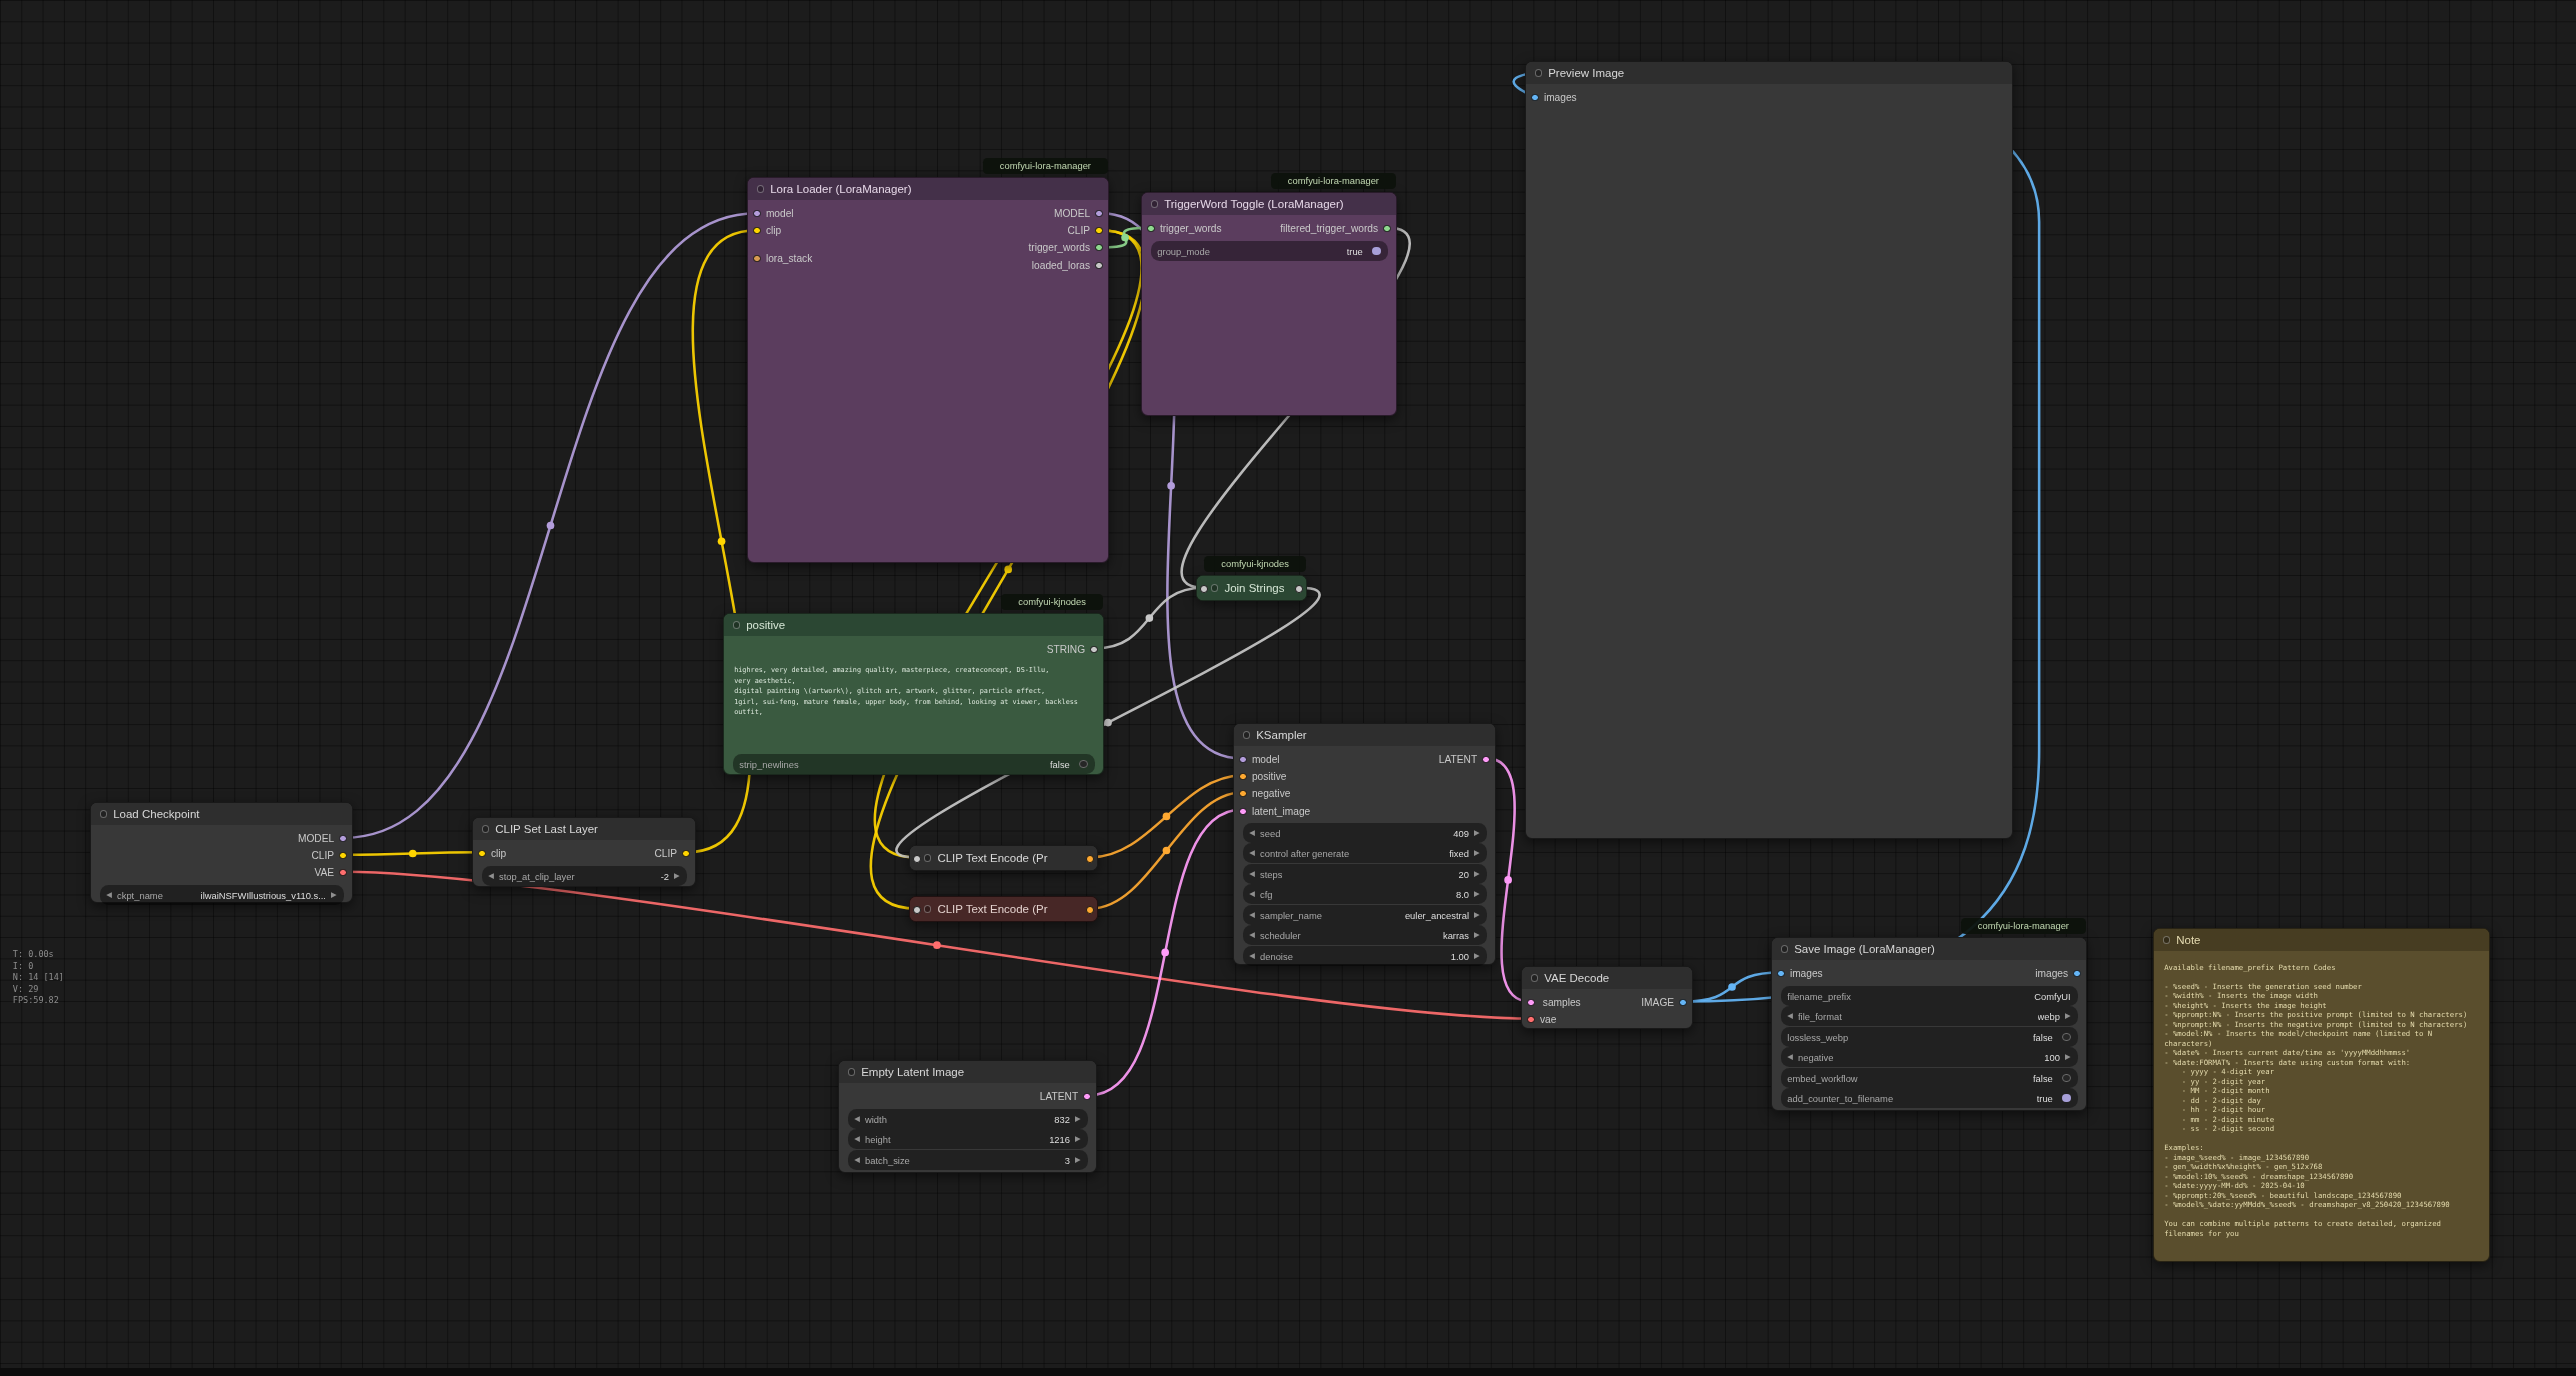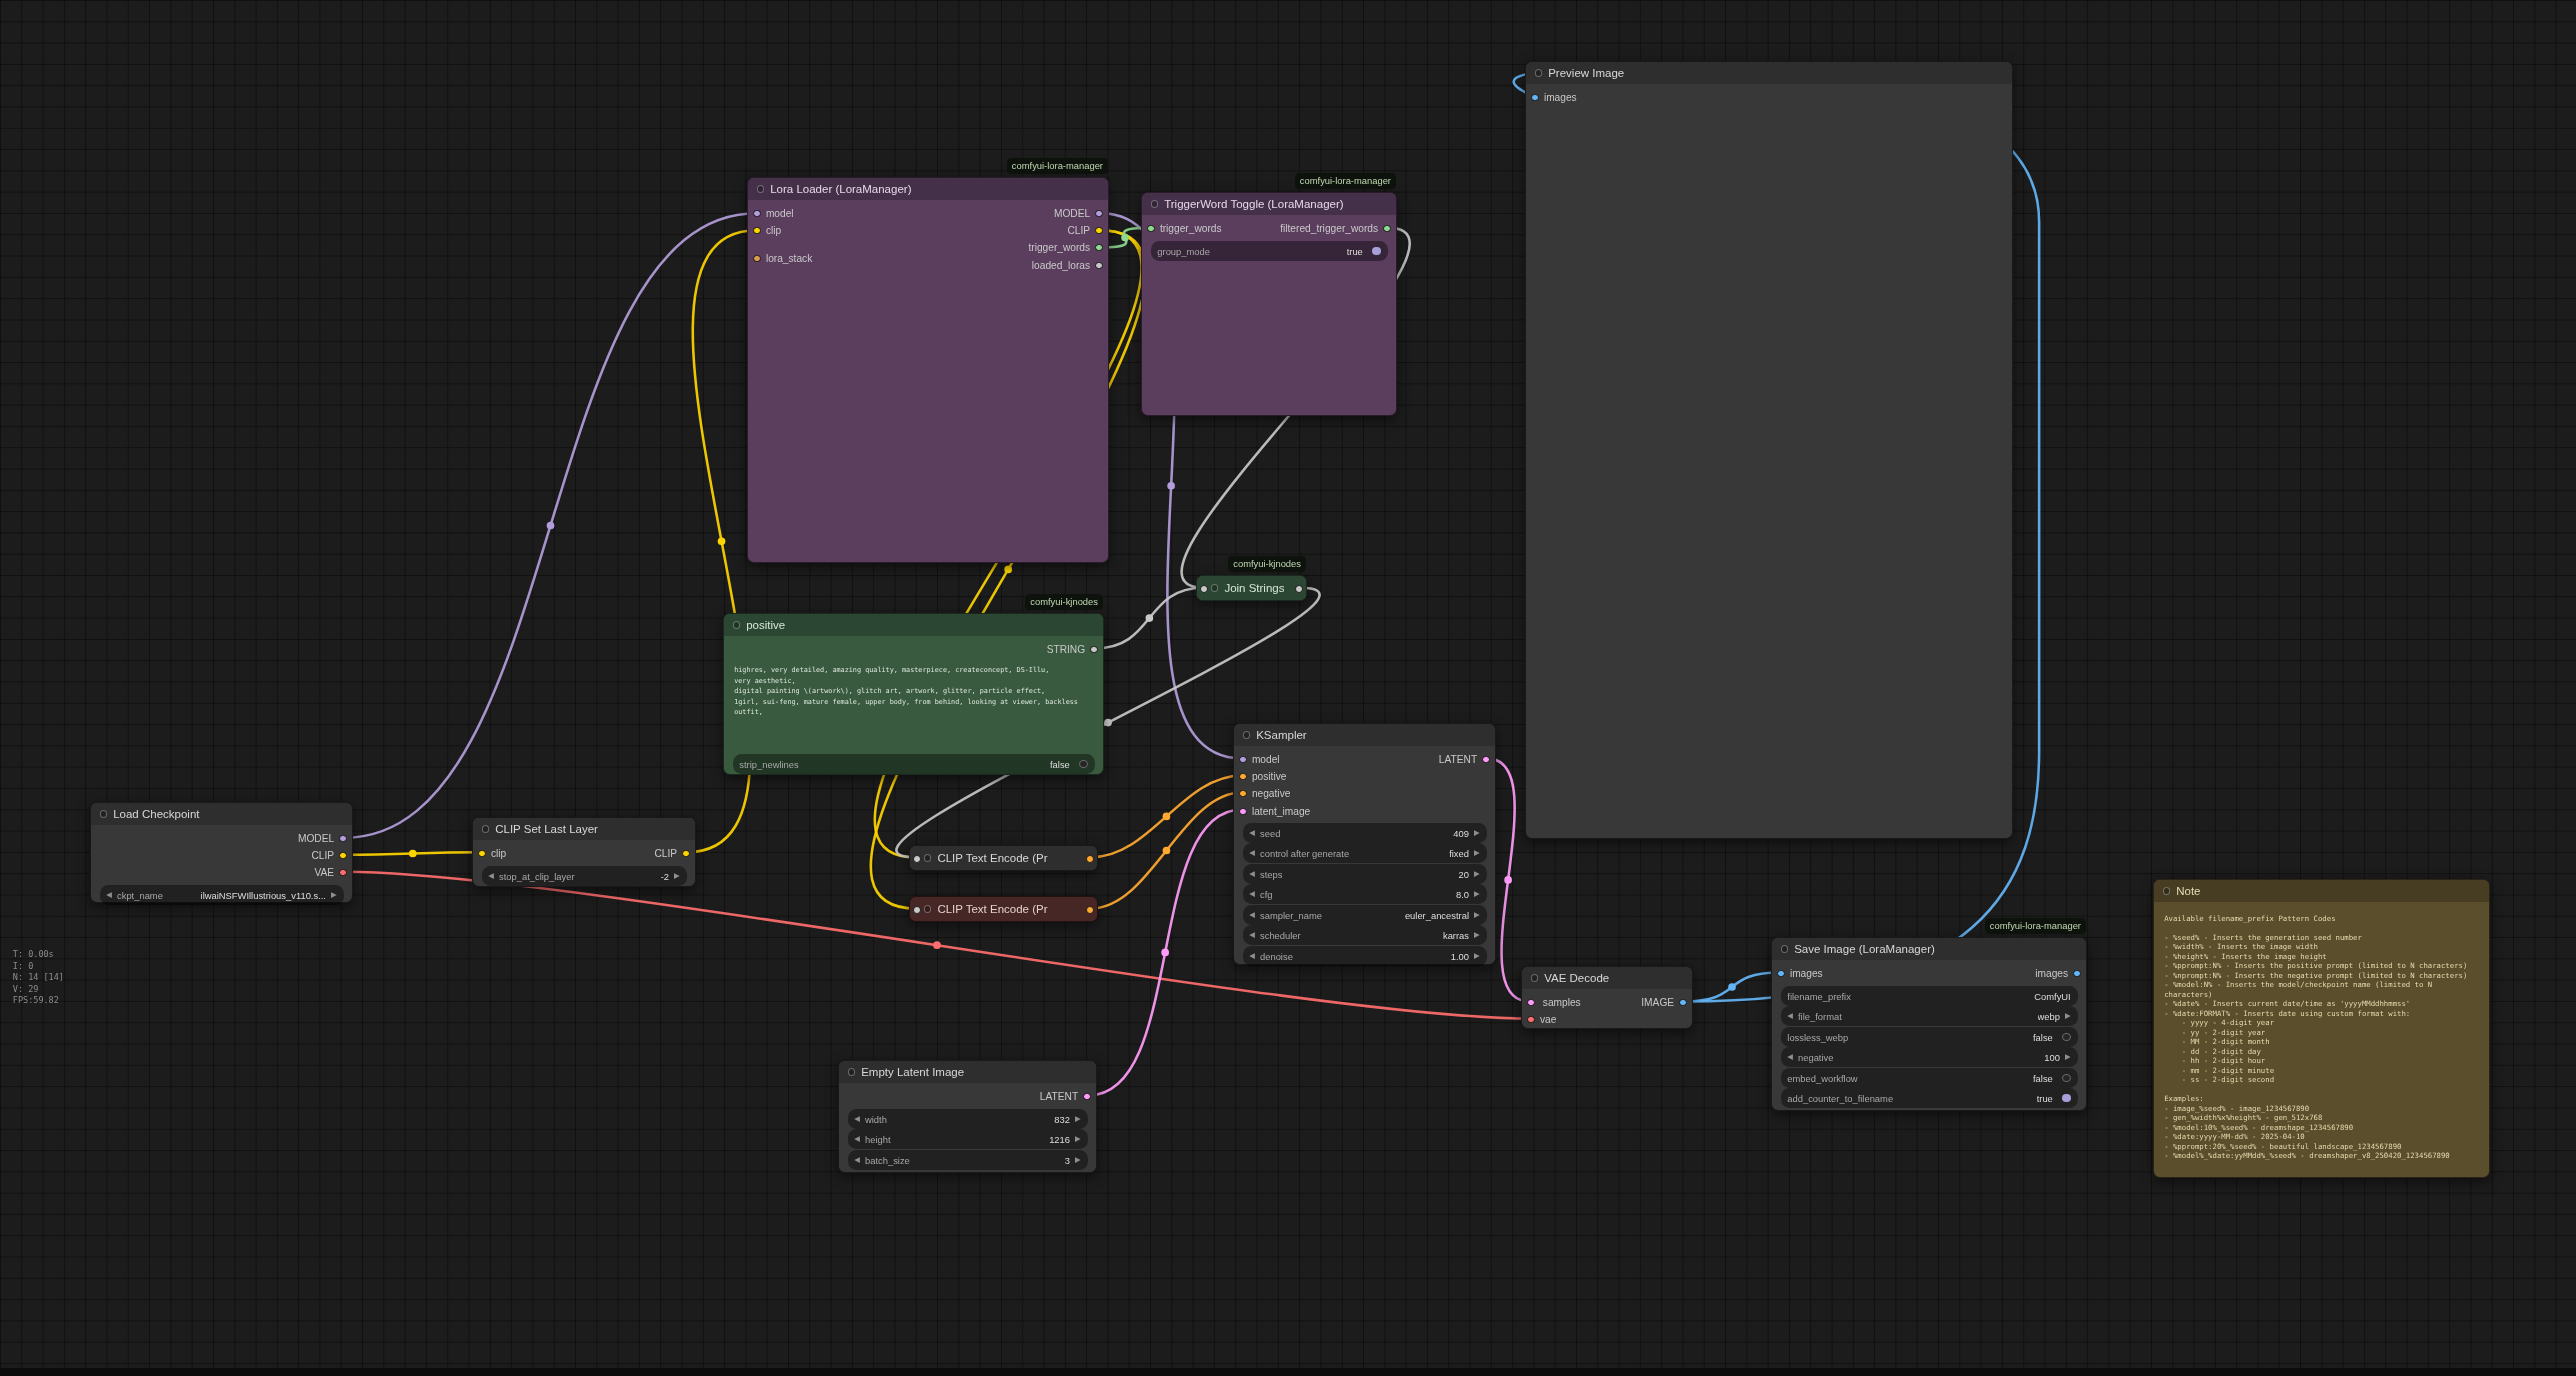--- a/index.html
+++ b/index.html
@@ -34,21 +34,21 @@
   }
   .node.collapsed .node-header { height:100%; border-radius:6px; padding:0 13.7px; }
   .collapse-dot {
     width:7.7px; height:7.7px; border-radius:50%; flex:0 0 auto;
     background:rgba(0,0,0,0.28); border:0.9px solid rgba(255,255,255,0.32);
   }
   .node-title { font-size:11.5px; color:var(--title); white-space:nowrap; overflow:hidden; }
 
   .badge {
     position:absolute; top:-20.5px; right:0; height:16px; line-height:15.4px;
-    padding:0 5px; border-radius:4.3px; background:rgba(13,18,12,0.95);
+    padding:0 17px; border-radius:4.3px; background:rgba(13,18,12,0.95);
     color:#c2d8b2; font-size:9.4px; white-space:nowrap;
   }
 
   .slot { position:absolute; height:17px; display:flex; align-items:center; gap:5.1px; }
   .slot-in  { left:5.1px; }
   .slot-out { right:5.1px; }
   .slot-label { font-size:10.2px; color:#c9c9c9; white-space:nowrap; }
   .port { width:7.7px; height:7.7px; border-radius:50%; border:0.9px solid #141414; flex:0 0 auto; }
   .cport { position:absolute; width:7.7px; height:7.7px; border-radius:50%; border:0.9px solid #141414; }
 
@@ -427,21 +427,21 @@
           <span class="w-label">embed_workflow</span>
           <span class="w-value">false</span>
           <span class="knob off"></span>
         </div>
         <div class="widget" style="top: 150px;">
           <span class="w-label">add_counter_to_filename</span>
           <span class="w-value">true</span>
           <span class="knob on"></span>
         </div>
       </div>
-      <div class="node theme-note" style="left: 2153px; top: 879px; width: 337px; height: 299px; padding-left: 40px;">
+      <div class="node theme-note" style="left: 2153px; top: 928px; width: 337px; height: 334px; padding-left: 40px;">
         <div class="node-header">
           <span class="collapse-dot"></span>
           <span class="node-title">Note</span>
         </div>
         <div class="node-content content-note" style="top: 34px; bottom: 8.5px;">Available filename_prefix Pattern Codes
 
 - %seed% - Inserts the generation seed number
 - %width% - Inserts the image width
 - %height% - Inserts the image height
 - %pprompt:N% - Inserts the positive prompt (limited to N characters)

